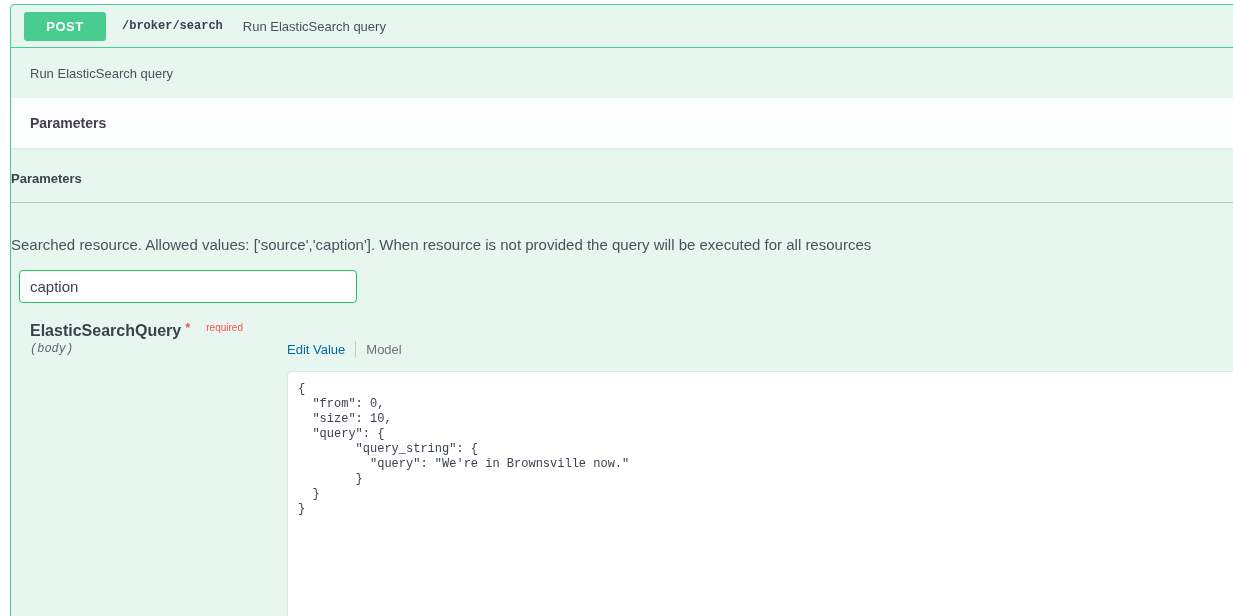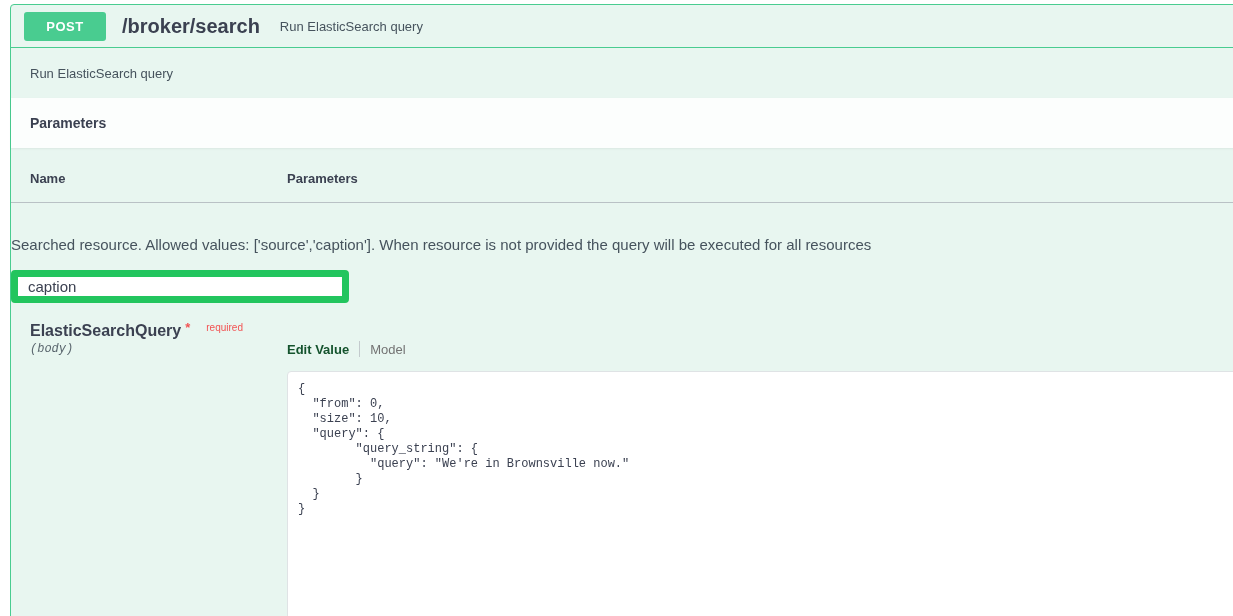--- a/index.html
+++ b/index.html
@@ -35,23 +35,23 @@
     letter-spacing: .5px;
     text-align: center;
     width: 82px;
     padding: 7px 0;
     border-radius: 3px;
     border: none;
     font-family: "Liberation Sans", sans-serif;
   }
   .opblock-path {
     margin-left: 16px;
-    font-family: Liberation Sans, sans-serif;
-    font-weight: bold;
-    font-size: 20px;
+    font-family: Liberation Mono, monospace;
+    font-weight: bold;
+    font-size: 12px;
     color: #3b4151;
   }
   .opblock-summary-text {
     margin-left: 20px;
     font-size: 13px;
     color: #46535d;
   }
   
   .opblock-description {
     height: 50px;
@@ -108,23 +108,24 @@
   .param-input {
     display: block;
     margin-top: 17px;
     width: 338px;
     height: 33px;
     padding: 0 10px;
     font-size: 15px;
     color: #3b4151;
     font-family: "Liberation Sans", sans-serif;
     background: #ffffff;
-    border: 7px solid #22c55e;
+    border: 1px solid #22c55e;
     border-radius: 4px;
     outline: none;
+    margin-left: 8px;
   }
   .body-param-name {
     font-size: 16px;
     font-weight: bold;
     color: #3b4151;
   }
   .required-star {
     color: #f25353;
     font-size: 13px;
     font-weight: bold;
@@ -138,21 +139,21 @@
     margin-left: 16px;
   }
   .body-param-in { margin-top: 2px; }
 
   .tab-header {
     margin-top: 21px;
     display: flex;
     align-items: center;
   }
   .tab-item { font-size: 13px; cursor: pointer; }
-  .tab-item.active { font-weight: bold; color: #14532d; }
+  .tab-item.active { font-weight: normal; color: #0369a1; }
   .tab-item.inactive { color: #737373; }
   .tab-divider {
     width: 1px; height: 16px;
     background: #c3cacd;
     margin: 0 10px;
   }
   .body-param-textarea {
     display: block;
     margin-top: 14px;
     width: 1100px;
@@ -182,23 +183,20 @@
 
   <div class="opblock-description">Run ElasticSearch query</div>
 
   <div class="opblock-section-header">
     <h4>Parameters</h4>
   </div>
 
   <div class="params-table">
 
     <div class="params-thead">
-      <div class="col-name">
-        <span class="th-label">Name</span>
-      </div>
       <div class="col-desc">
         <span class="th-label">Parameters</span>
       </div>
     </div>
 
     <div class="param-row">
       <div class="col-desc param-cell">
         <p class="param-description">Searched resource. Allowed values: ['source','caption']. When resource is not provided the query will be executed for all resources</p>
         <input class="param-input" type="text" value="caption" style="">
       </div>

